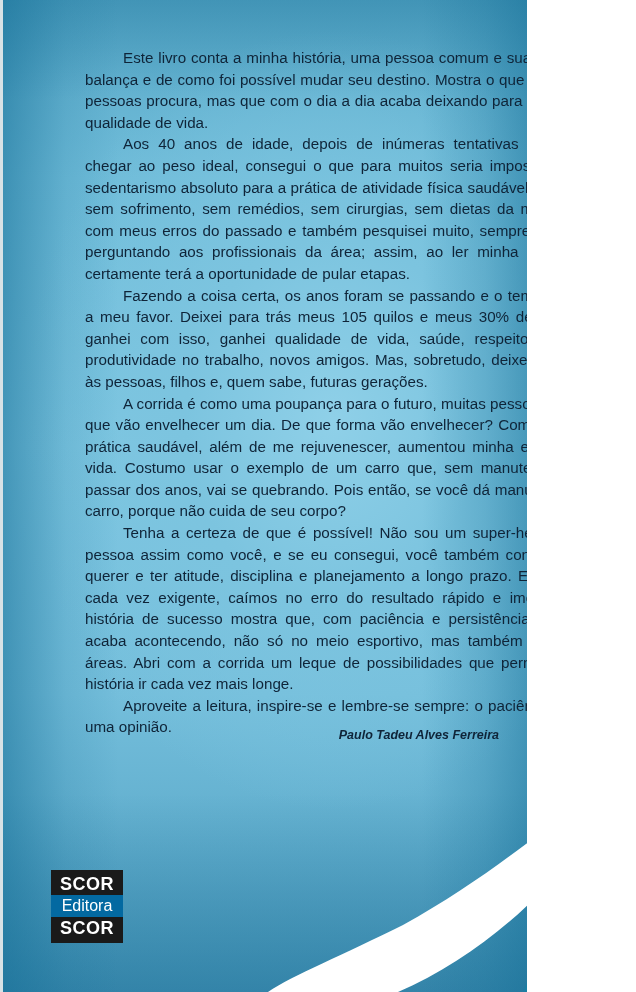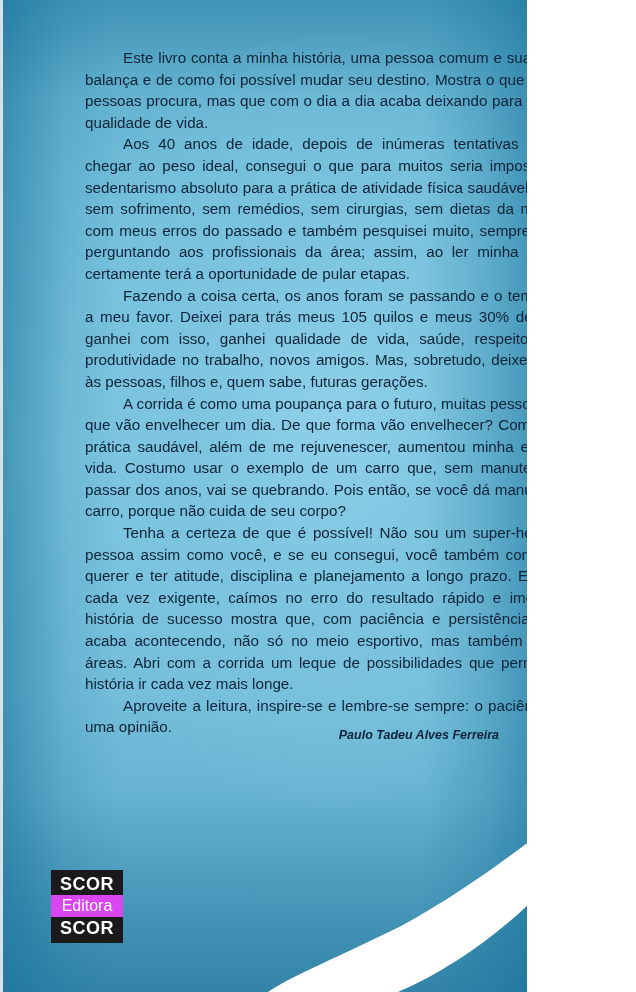--- a/index.html
+++ b/index.html
@@ -73,21 +73,21 @@
     margin-top: 6px;
   }
   .logo .l1, .logo .l3 {
     color: #ffffff;
     font-weight: bold;
     font-size: 18px;
     line-height: 22px;
     letter-spacing: 0.5px;
   }
   .logo .l2 {
-    background: #d946ef;
+    background: #0369a1;
     color: #ffffff;
     font-size: 16px;
     line-height: 22px;
   }
   .barcode {
     position: absolute;
     left: 528px;
     top: 866px;
     width: 92px;
     height: 76px;

